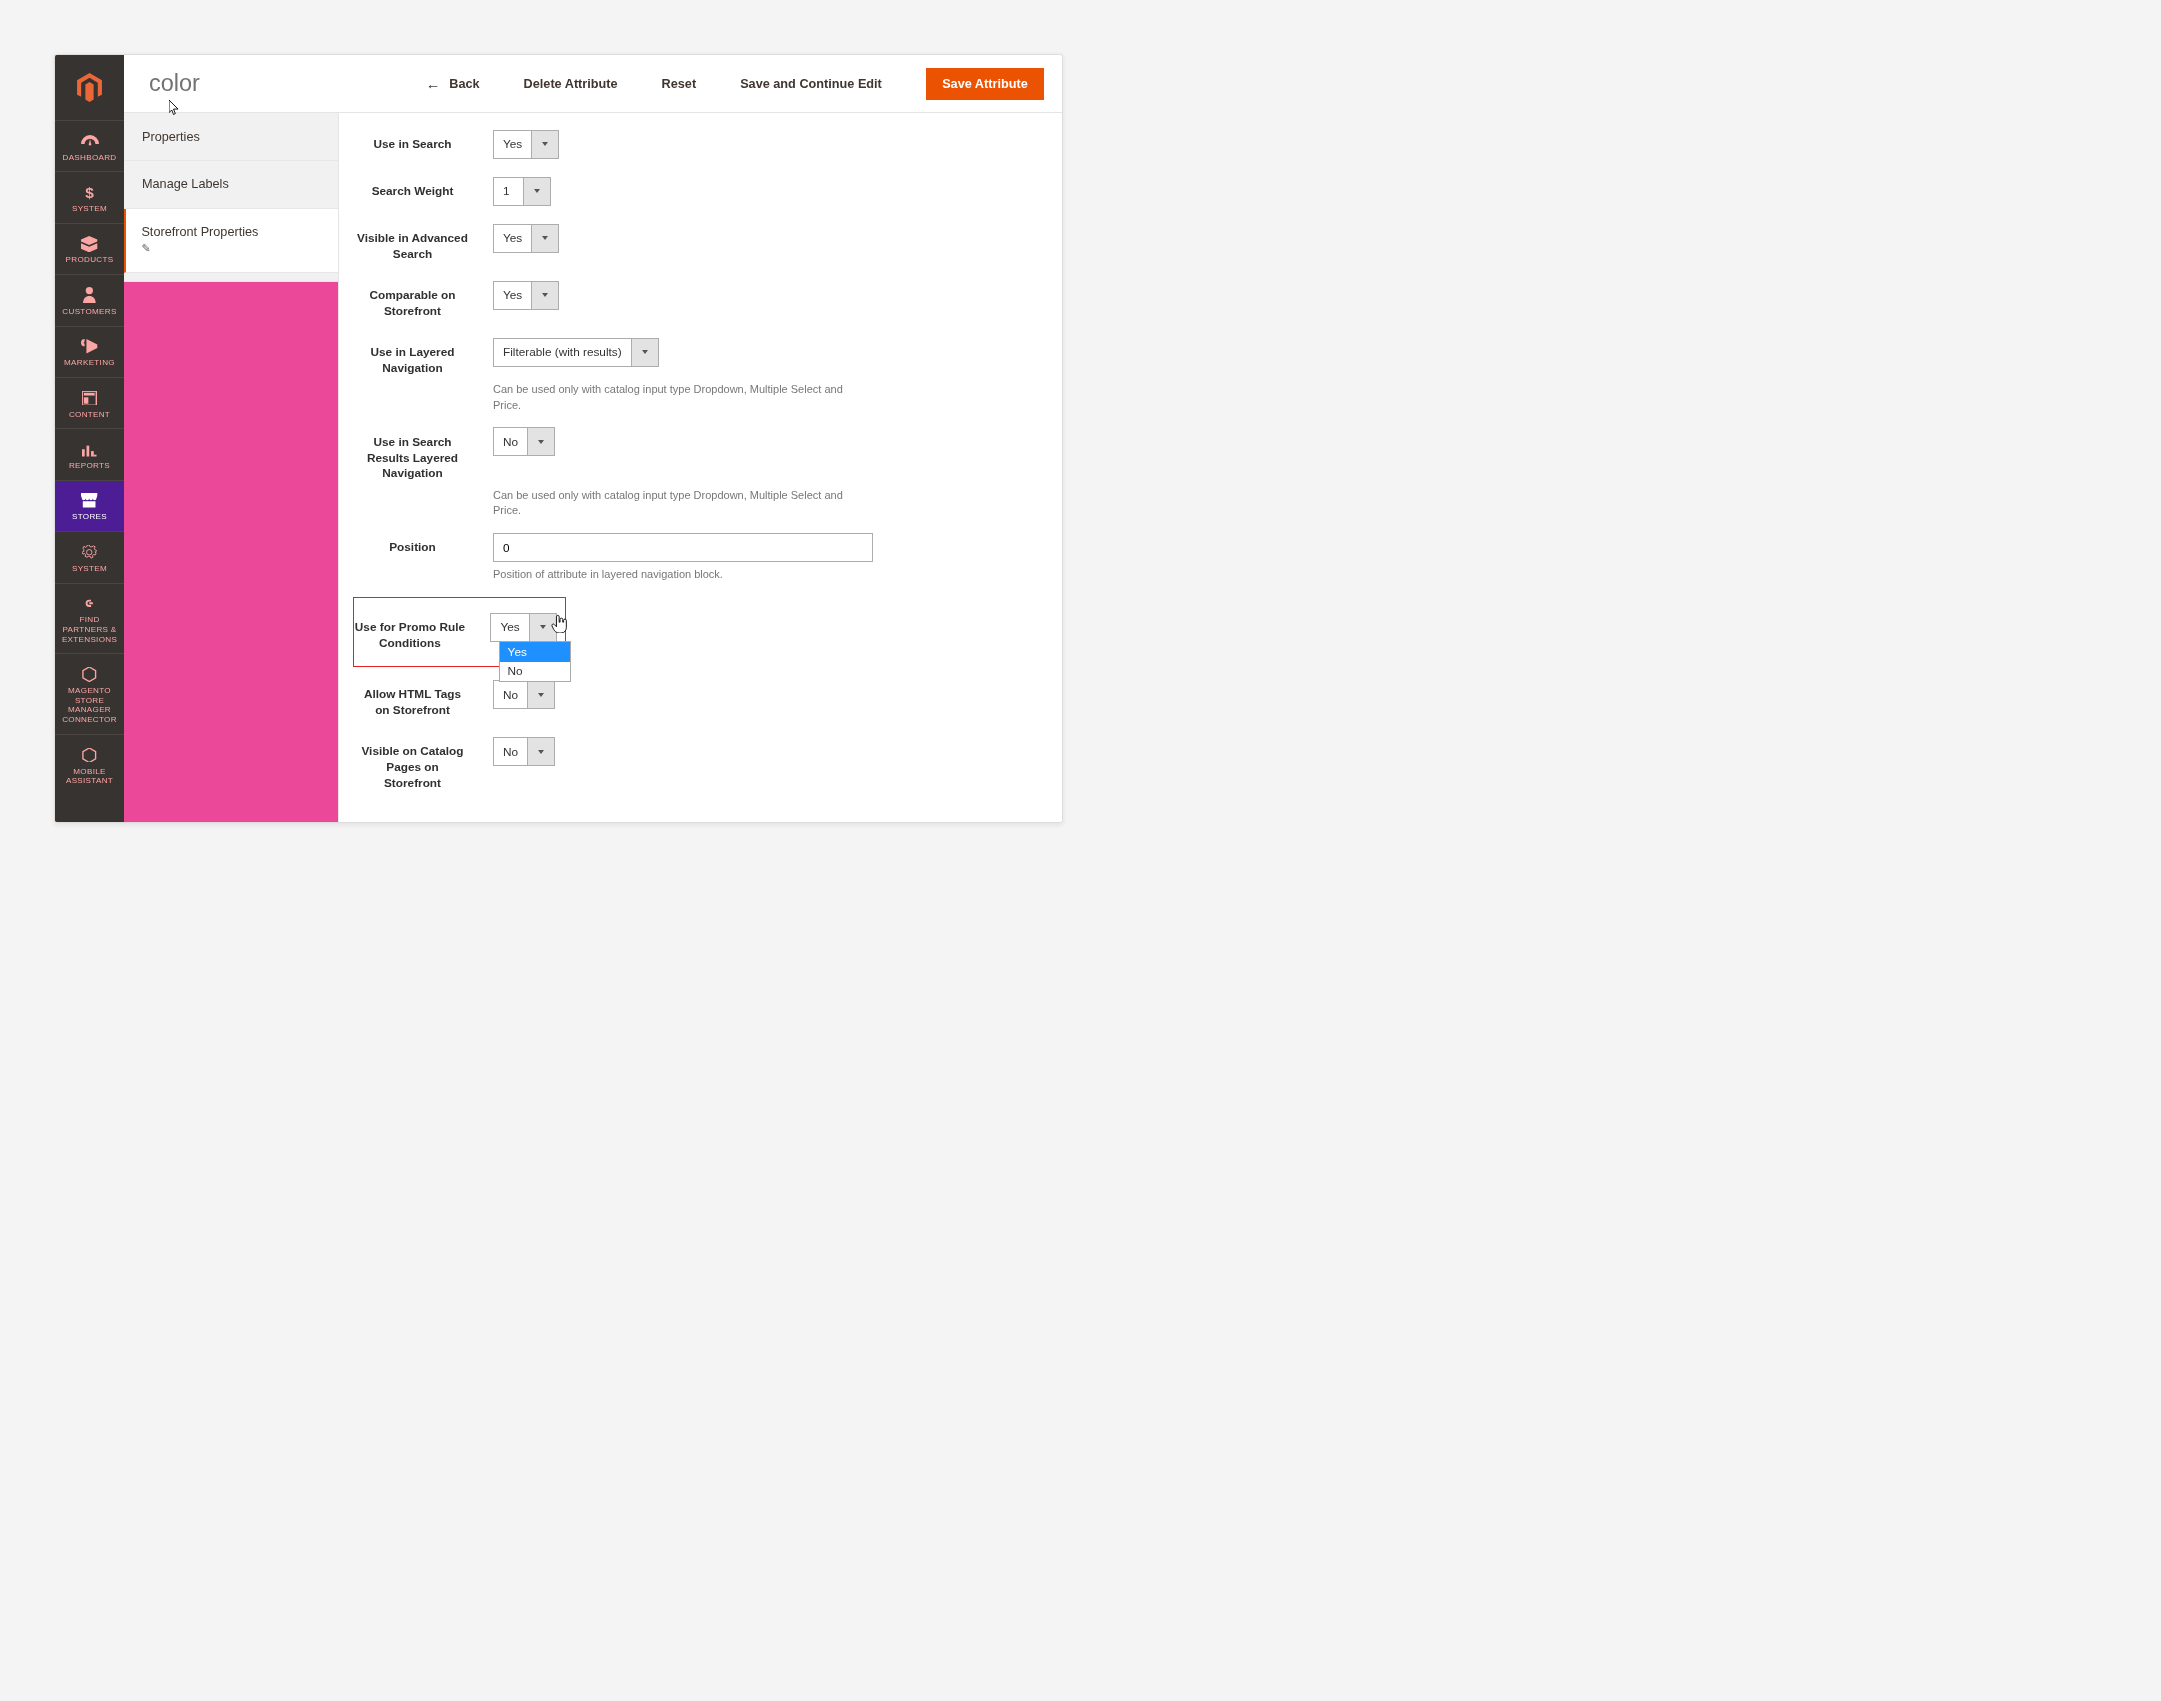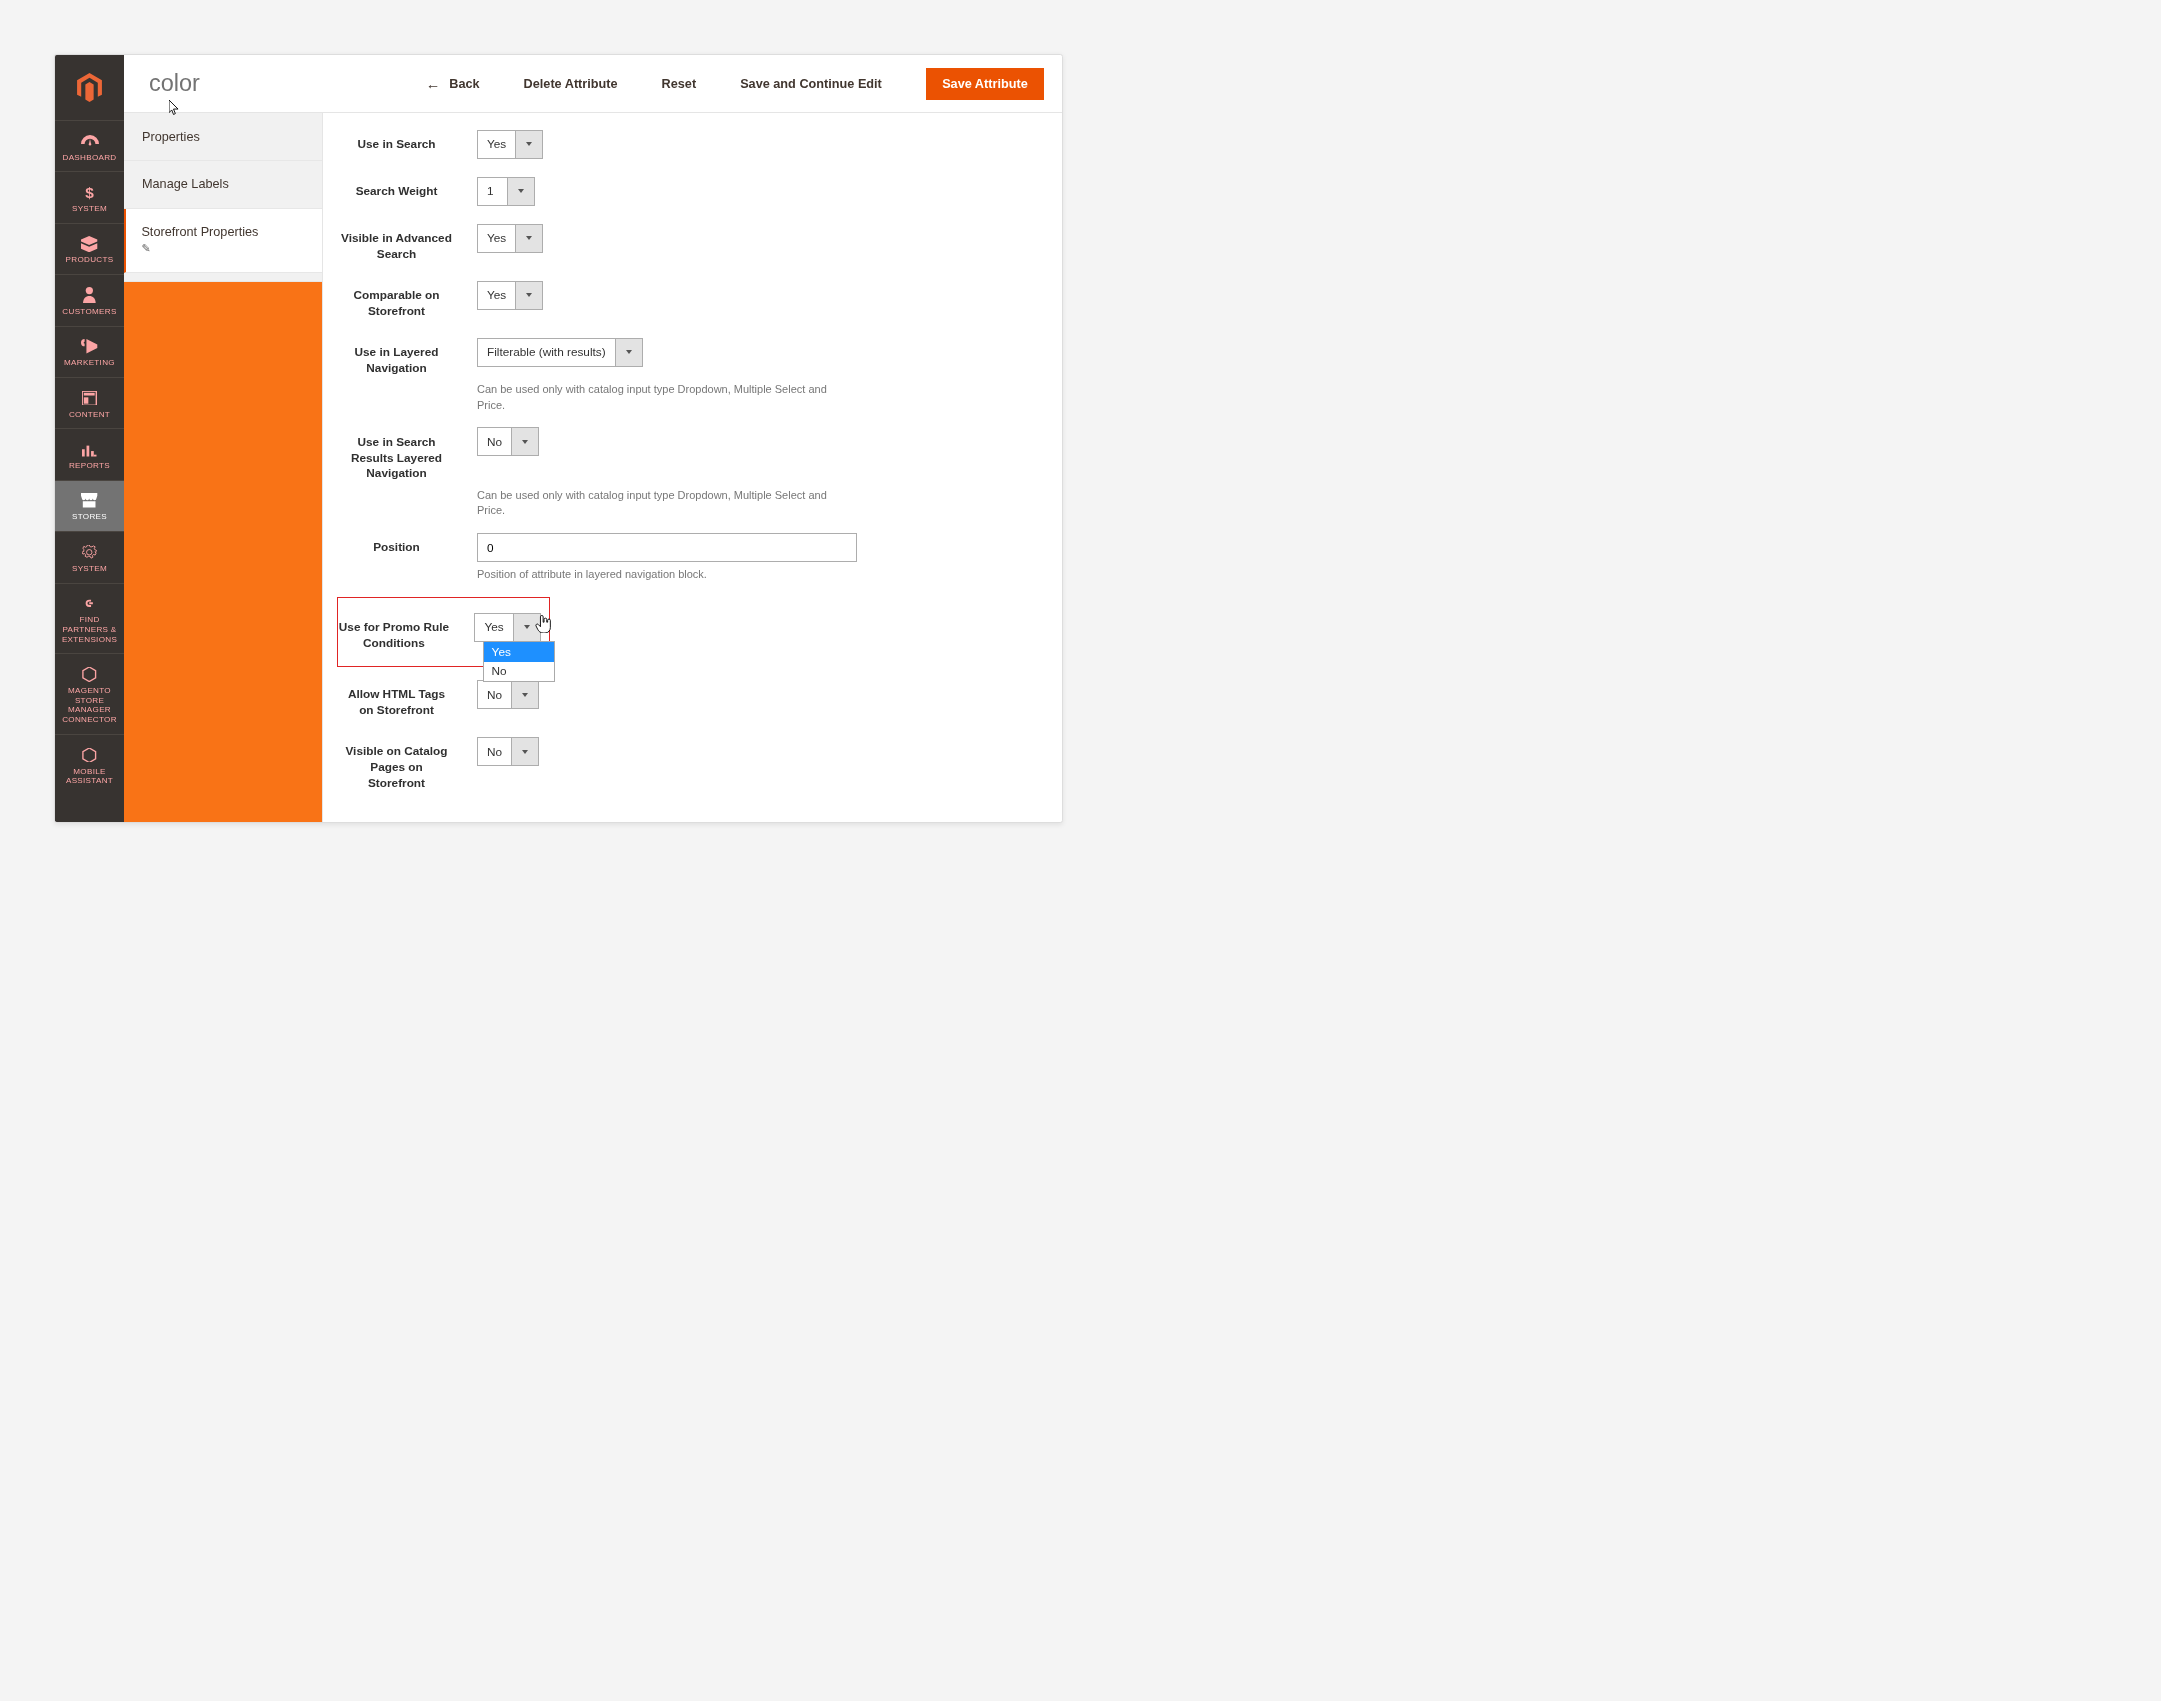--- a/index.html
+++ b/index.html
@@ -36,21 +36,21 @@
 .admin-logo svg { display: block; }
 .admin-nav-item {
   width: 100%;
   text-align: center;
   padding: 11px 3.6px 9px 3.6px;
   cursor: pointer;
   color: #fca5a5;
   border-top: 0.9px solid #4a4540;
 }
 .admin-nav-item:first-of-type { border-top: 0.9px solid #4a4540; margin-top: 5.4px; }
-.admin-nav-item.active { background: #737373; color: #fff; }
+.admin-nav-item.active { background: #4c1d95; color: #fff; }
 .admin-nav-item .nav-icon { height: 18px; display:flex; align-items:center; justify-content:center; margin-bottom: 2.7px;}
 .admin-nav-item .nav-icon svg { fill: currentColor; }
 .admin-nav-item .nav-label {
   font-size: 8.1px;
   letter-spacing: 0.3px;
   line-height: 1.2;
   display: block;
 }
 .main-column {
   flex: 1;
@@ -92,24 +92,24 @@
   font-weight: 600;
   font-size: 12.7px;
   cursor: pointer;
 }
 .content-area {
   flex: 1;
   display: flex;
   overflow: hidden;
 }
 .tabs-sidebar {
-  width: 199px;
+  width: 215px;
   flex-shrink: 0;
   border-right: 0.9px solid #e5e5e5;
-  background: #f97316;
+  background: #ec4899;
   padding-top: 0;
 }
 .tab-item {
   padding: 16.3px 18px;
   font-size: 12.7px;
   color: #41362f;
   cursor: pointer;
   border-bottom: 0.9px solid #e7e7e7;
   background: #f1f1f1;
 }

